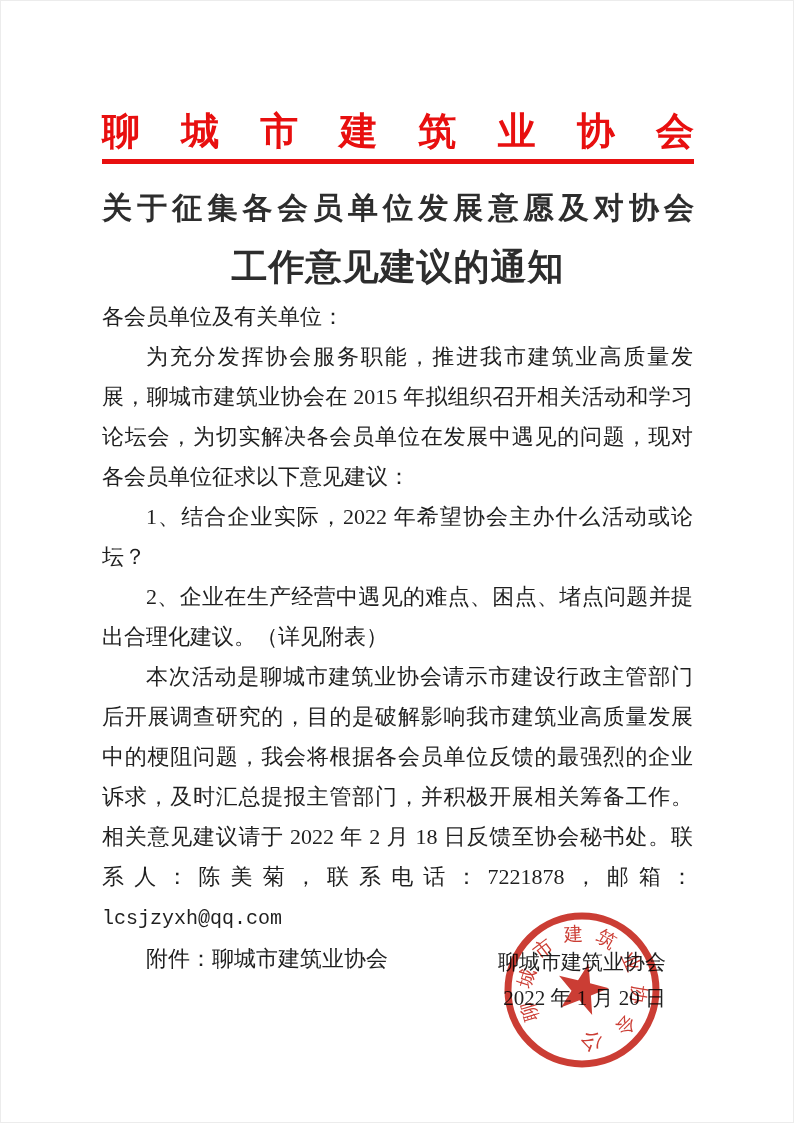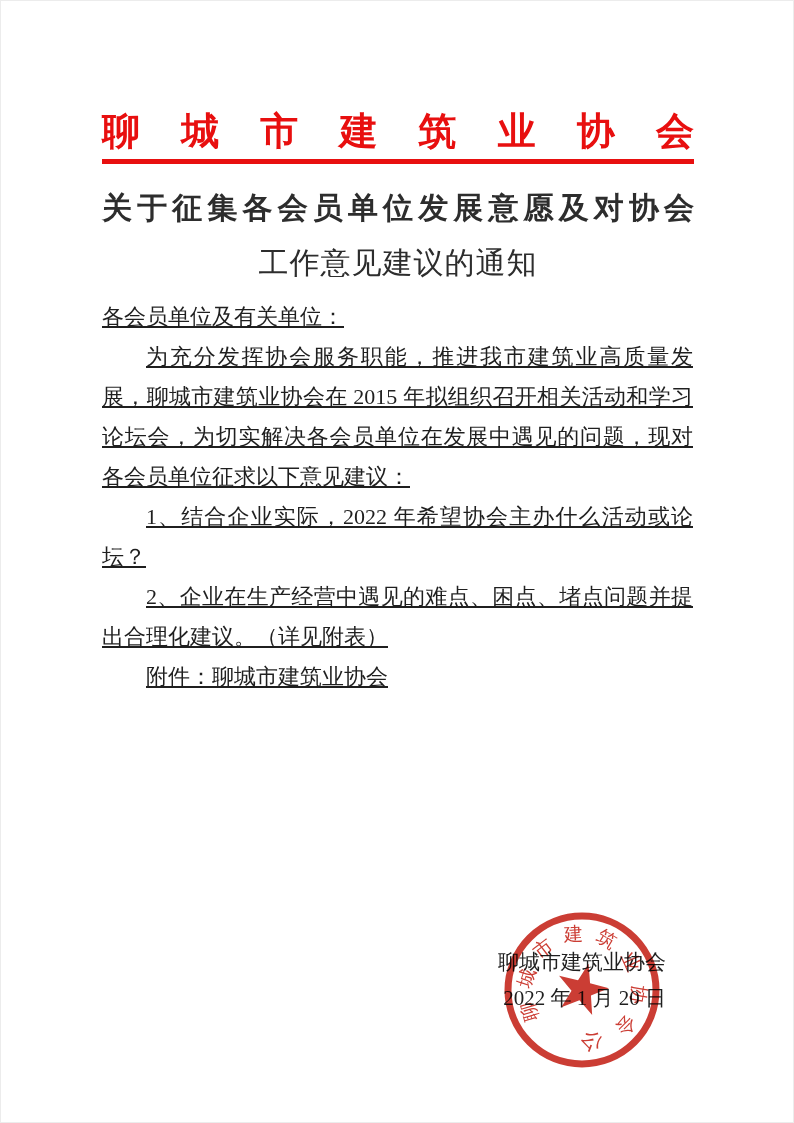--- a/index.html
+++ b/index.html
@@ -18,29 +18,29 @@
   .rule{position:absolute;left:102px;top:159px;width:592px;height:5px;}
   
   .title-line1{
     position:absolute;left:102px;top:188px;width:592px;
     display:flex;justify-content:space-between;
     font-family:"Liberation Sans",sans-serif;font-weight:bold;
     font-size:30px;color:#2d2d2d;white-space:nowrap;
   }
   .title-line2{
     position:absolute;left:102px;top:243px;width:592px;text-align:center;
-    font-family:"Liberation Sans",sans-serif;font-weight:normal;
-    font-size:30px;color:#2d2d2d;letter-spacing:1px;
+    font-family:"Liberation Sans",sans-serif;font-weight:bold;
+    font-size:36px;color:#2d2d2d;letter-spacing:1px;
   }
   
   .doc-body{
     position:absolute;left:102px;top:297px;width:591px;
     font-size:22px;line-height:40px;text-align:justify;
   }
-  .doc-body p{margin:0;text-decoration:underline;}
+  .doc-body p{margin:0;}
   .indent{text-indent:2em;}
   .mono{font-family:"Liberation Mono",monospace;font-size:20px;}
   
   .signature{
     position:absolute;right:128px;top:944px;text-align:right;
     font-size:21px;line-height:36px;
   }
   
   .stamp{
     position:absolute;left:502px;top:910px;width:160px;height:160px;
@@ -86,20 +86,21 @@
       <span>协</span>
       <span>会</span>
     </div>
   <div class="title-line2">工作意见建议的通知</div>
 
   <div class="doc-body">
     <p>各会员单位及有关单位：</p>
     <p class="indent">为充分发挥协会服务职能，推进我市建筑业高质量发展，聊城市建筑业协会在 2015 年拟组织召开相关活动和学习论坛会，为切实解决各会员单位在发展中遇见的问题，现对各会员单位征求以下意见建议：</p>
     <p class="indent">1、结合企业实际，2022 年希望协会主办什么活动或论坛？</p>
     <p class="indent">2、企业在生产经营中遇见的难点、困点、堵点问题并提出合理化建议。（详见附表）</p>
+    <p class="indent"><span>本次活动是聊城市建筑业协会请示市建设行政主管部门后开展调查研究的，目的是破解影响我市建筑业高质量发展中的梗阻问题，我会将根据各会员单位反馈的最强烈的企业诉求，及时汇总提报主管部门，并积极开展相关筹备工作。相关意见建议请于 2022 年 2 月 18 日反馈至协会秘书处。联系人：陈美菊，联系电话：7221878，邮箱：</span><span class="mono">lcsjzyxh@qq.com</span></p>
     <p class="indent">附件：聊城市建筑业协会</p>
   </div>
 
   <div class="signature">
     <div>聊城市建筑业协会</div>
     <div>2022 年 1 月 20 日</div>
   </div>
 
   <svg class="stamp" viewBox="0 0 160 160" xmlns="http://www.w3.org/2000/svg">
     <circle cx="80" cy="80" r="74" fill="none" stroke-width="7" stroke="#c6271d"></circle>

